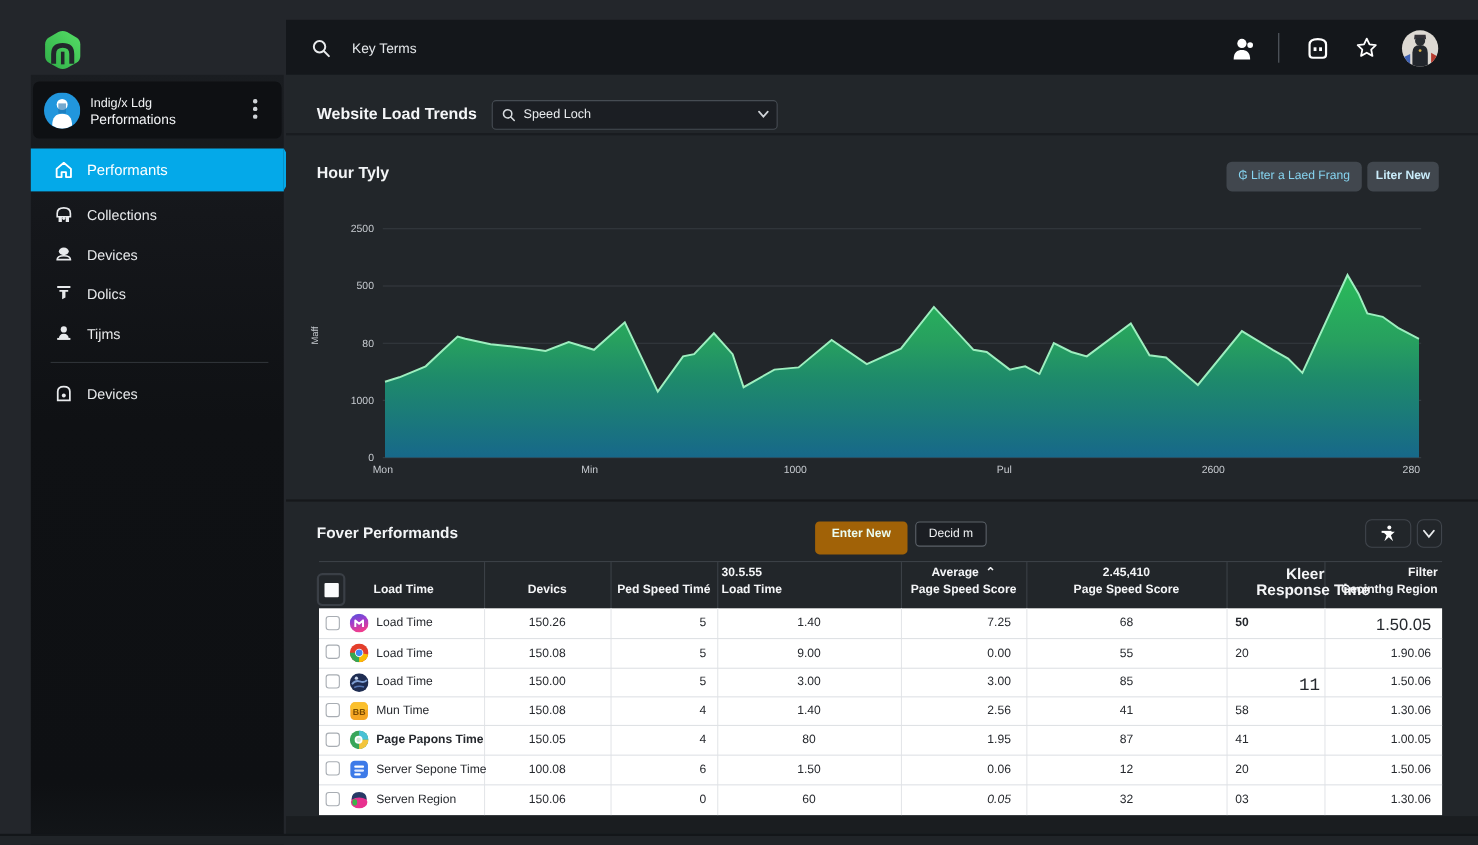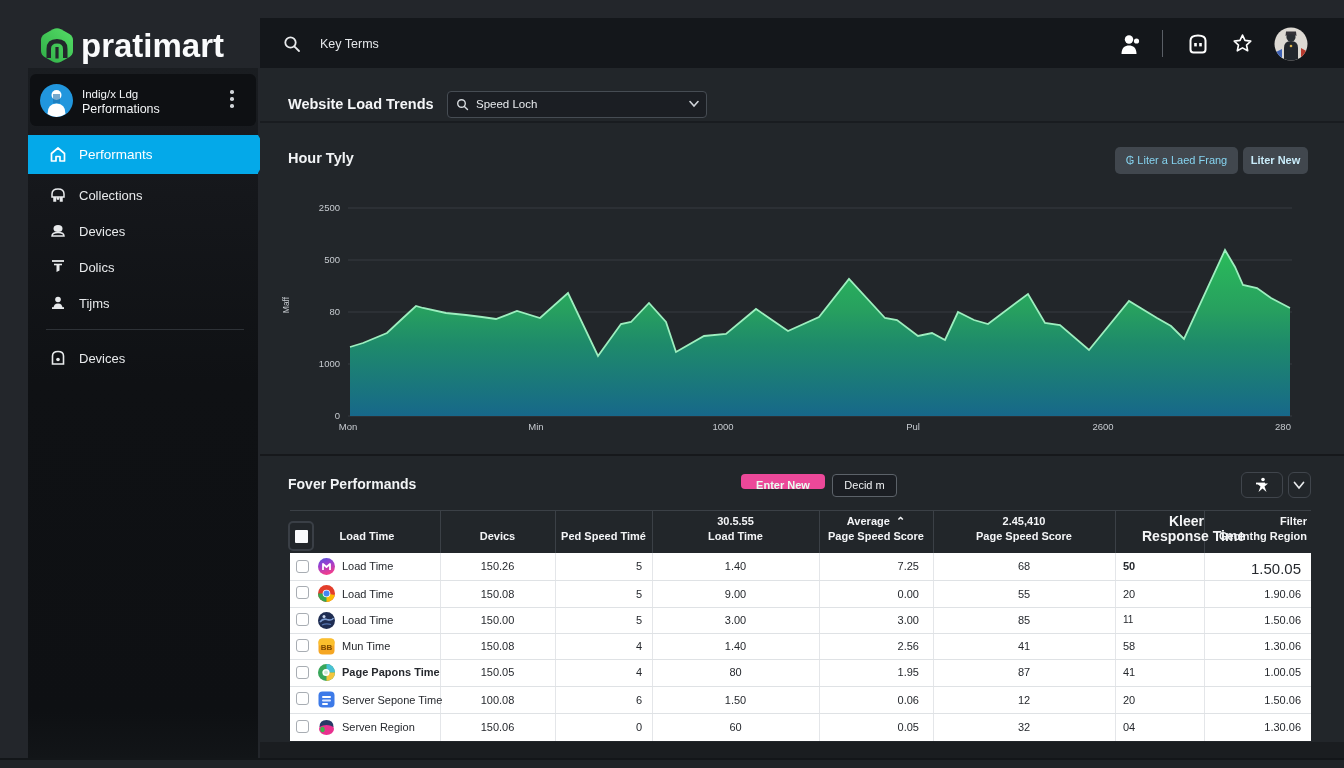--- a/index.html
+++ b/index.html
@@ -59,21 +59,20 @@
     <defs>
       <linearGradient id="lg" x1="1" y1="0" x2="0" y2="1">
         <stop offset="0" stop-color="#55dd66"></stop>
           <stop offset="1" stop-color="#2fae47"></stop>
       </linearGradient>
     </defs>
     <path d="M13 1.2 Q17 -0.8 21 1.2 L29.5 6 Q33 8.2 33 12.2 L33 22.8 Q33 26.8 29.5 29 L21 33.8 Q17 35.8 13 33.8 L4.5 29 Q1 26.8 1 22.8 L1 12.2 Q1 8.2 4.5 6 Z" fill="url(#lg)"></path>
     <path d="M6.5 30 L6.5 21 Q6.5 11 17 11 Q27.5 11 27.5 21 L27.5 30 L23 30 L23 21 Q23 15.5 17 15.5 Q11 15.5 11 21 L11 30 Z" fill="#22262b"></path>
     <rect x="15.4" y="19" width="3.2" height="11.5" fill="#22262b"></rect>
   </svg>
-  <div class="abs" style="left:81px; top:27px; color:#fafbfc; font-size:33px; font-weight:bold;">pratimart</div>
 
   <div class="abs" style="left:30px; top:74px; width:226px; height:52px; background:#0e1013; border-radius:6px;"></div>
   <svg class="abs" style="left:40px; top:84px;" width="33" height="33" viewBox="0 0 33 33">
     <circle cx="16.5" cy="16.5" r="16.5" fill="#2196dd"></circle>
     <circle cx="16.5" cy="11" r="5" fill="#fff"></circle>
     <path d="M7.5 30 Q7.5 19.5 16.5 19.5 Q25.5 19.5 25.5 30 Q21 33 16.5 33 Q12 33 7.5 30 Z" fill="#fff"></path>
     <rect x="13" y="10" width="7" height="9" fill="#1b6fae" opacity="0.6"></rect>
   </svg>
   <div class="abs" style="left:82px; top:88px; color:#f2f4f6; font-size:11.5px;">Indig/x Ldg</div>
   <div class="abs" style="left:82px; top:102px; color:#f2f4f6; font-size:12.5px;">Performations</div>
@@ -175,21 +174,21 @@
       <text x="843" y="300">2600</text>
       <text x="1023" y="300">280</text>
     </g>
     <text x="29" y="175" fill="#c7cbd0" font-size="8.5" transform="rotate(-90 29 175)" text-anchor="middle">Maff</text>
   </svg>
 
   <div class="abs" style="left:260px; top:454px; width:1084px; height:3px; background:#16181b;"></div>
 
   <div class="abs" style="left:260px; top:456px; width:1084px; height:312px; background:#22262a;"></div>
   <div class="abs" style="left:288px; top:476px; color:#f2f4f6; font-size:14px; font-weight:bold;">Fover Performands</div>
-  <div class="abs" style="left:741px; top:474px; width:84px; height:15px; background:#ec4899; border-radius:4px; text-align:center; line-height:23px; color:#eafcf0; font-size:11px; font-weight:bold;">Enter New</div>
+  <div class="abs" style="left:741px; top:474px; width:84px; height:30px; background:#a16207; border-radius:4px; text-align:center; line-height:23px; color:#eafcf0; font-size:11px; font-weight:bold;">Enter New</div>
   <div class="abs" style="left:832px; top:474px; width:65px; height:23px; background:#1b1e23; border:1.5px solid #5c6269; border-radius:4px; text-align:center; line-height:20px; color:#f0f2f4; font-size:11px;">Decid m</div>
   <div class="abs" style="left:1241px; top:472px; width:42px; height:26px; border:1px solid #40454c; border-radius:6px;"></div>
   <svg class="abs" style="left:1255px; top:477px;" width="15" height="16" viewBox="0 0 15 16">
     <circle cx="8" cy="2.5" r="1.8" fill="#fff"></circle>
     <path d="M2 6.5 L13 6.5 L9.5 9.5 L11.5 15 L7.5 11.5 L3.5 15 L5.5 9.5 Z" fill="#fff"></path>
     <rect x="1" y="5.6" width="9" height="1.8" fill="#fff"></rect>
   </svg>
   <div class="abs" style="left:1288px; top:472px; width:23px; height:26px; border:1px solid #40454c; border-radius:6px;"></div>
   <svg class="abs" style="left:1293px; top:481px;" width="12" height="9" viewBox="0 0 12 9">
     <path d="M1.5 1.5 L6 7 L10.5 1.5" fill="none" stroke="#e8eaec" stroke-width="1.7" stroke-linecap="round"></path>
@@ -201,21 +200,21 @@
   <div class="abs" style="left:440px; top:511px; width:1px; height:42px; background:#3b4046;"></div>
   <div class="abs" style="left:555px; top:511px; width:1px; height:42px; background:#3b4046;"></div>
   <div class="abs" style="left:652px; top:511px; width:1px; height:42px; background:#3b4046;"></div>
   <div class="abs" style="left:819px; top:511px; width:1px; height:42px; background:#3b4046;"></div>
   <div class="abs" style="left:933px; top:511px; width:1px; height:42px; background:#3b4046;"></div>
   <div class="abs" style="left:1115px; top:511px; width:1px; height:42px; background:#3b4046;"></div>
   <div class="abs" style="left:1204px; top:511px; width:1px; height:42px; background:#3b4046;"></div>
   <div class="abs" style="left:296px; top:529px; width:142px; color:#f4f5f7; font-size:11px; font-weight:bold; line-height:15px; white-space:nowrap; text-align:center;">Load Time</div>
   <div class="abs" style="left:444px; top:529px; width:107px; color:#f4f5f7; font-size:11px; font-weight:bold; line-height:15px; white-space:nowrap; text-align:center;">Devics</div>
   <div class="abs" style="left:559px; top:529px; width:89px; color:#f4f5f7; font-size:11px; font-weight:bold; line-height:15px; white-space:nowrap; text-align:center;">Ped Speed Timé</div>
-  <div class="abs" style="left:656px; top:514px; width:159px; color:#f4f5f7; font-size:11px; font-weight:bold; line-height:15px; white-space:nowrap; text-align:center;">30.5.55<br>Load Time</div>
+  <div class="abs" style="left:656px; top:514px; width:159px; color:#f4f5f7; font-size:11px; font-weight:bold; line-height:15px; white-space:nowrap; text-align:left;">30.5.55<br>Load Time</div>
   <div class="abs" style="left:823px; top:514px; width:106px; color:#f4f5f7; font-size:11px; font-weight:bold; line-height:15px; white-space:nowrap; text-align:center;">Average&nbsp;&nbsp;⌃<br>Page Speed Score</div>
   <div class="abs" style="left:937px; top:514px; width:174px; color:#f4f5f7; font-size:11px; font-weight:bold; line-height:15px; white-space:nowrap; text-align:center;">2.45,410<br>Page Speed Score</div>
   <div class="abs" style="left:1115px; top:514px; width:89px; color:#f4f5f7; font-size:14px; font-weight:bold; line-height:15px; white-space:nowrap; text-align:center;margin-left:27px;">Kleer<br>Response Time</div>
   <div class="abs" style="left:1208px; top:514px; width:99px; color:#f4f5f7; font-size:11px; font-weight:bold; line-height:15px; white-space:nowrap; text-align:right;">Filter<br>Gecinthg Region</div>
 
   <div class="abs" style="left:290px; top:553px; width:1021px; height:188px; background:#fff;"></div>
   <div class="abs" style="left:440px; top:553px; width:1px; height:188px; background:#e4e6e9;"></div>
   <div class="abs" style="left:555px; top:553px; width:1px; height:188px; background:#e4e6e9;"></div>
   <div class="abs" style="left:652px; top:553px; width:1px; height:188px; background:#e4e6e9;"></div>
   <div class="abs" style="left:819px; top:553px; width:1px; height:188px; background:#e4e6e9;"></div>
@@ -267,21 +266,21 @@
         <path d="M2 10 Q5 6 9 7.5 Q14 9 15.5 6" fill="none" stroke="#7f9fd4" stroke-width="1.6"></path>
         <path d="M4 13 Q8 11 13 12.5" fill="none" stroke="#5676b3" stroke-width="1.3"></path>
         <circle cx="6" cy="4.5" r="1.5" fill="#cdd9ef"></circle>
       </svg></div>
   <div class="abs" style="left:342px; top:614px; color:#26292e; font-size:11px;">Load Time</div>
   <div class="abs" style="left:444px; top:614px; width:107px; color:#26292e; font-size:11px; text-align:center;">150.00</div>
   <div class="abs" style="left:559px; top:614px; width:83px; color:#26292e; font-size:11px; text-align:right;">5</div>
   <div class="abs" style="left:656px; top:614px; width:159px; color:#26292e; font-size:11px; text-align:center;">3.00</div>
   <div class="abs" style="left:823px; top:614px; width:96px; color:#26292e; font-size:11px; text-align:right;">3.00</div>
   <div class="abs" style="left:937px; top:614px; width:174px; color:#26292e; font-size:11px; text-align:center;">85</div>
-  <div class="abs" style="left:1123px; top:614px; width:77px; color:#26292e; font-size:10px; text-align:left;">11</div>
+  <div class="abs" style="left:1123px; top:614px; width:77px; color:#26292e; font-size:16px; text-align:right;font-family:Liberation Mono, monospace;">11</div>
   <div class="abs" style="left:1208px; top:614px; width:93px; color:#26292e; font-size:11px; text-align:right;">1.50.06</div>
   <div class="abs" style="left:290px; top:659px; width:1021px; height:1px; background:#dfe2e5;"></div>
   <div class="abs" style="left:296px; top:639px; width:13px; height:13px; border:1.5px solid #a8adb3; border-radius:3px;"></div>
   <div class="abs" style="left:318px; top:638px; width:17px; height:17px;"><svg width="17" height="17" viewBox="0 0 17 17">
         <rect x="0.5" y="0.5" width="16" height="16" rx="4" fill="#f5a623"></rect>
         <rect x="0.5" y="0.5" width="16" height="8" rx="4" fill="#fbc02d"></rect>
         <text x="8.5" y="12" font-size="8" font-weight="bold" fill="#7a4a00" text-anchor="middle" font-family="Liberation Sans">BB</text>
       </svg></div>
   <div class="abs" style="left:342px; top:640px; color:#26292e; font-size:11px;">Mun Time</div>
   <div class="abs" style="left:444px; top:640px; width:107px; color:#26292e; font-size:11px; text-align:center;">150.08</div>
@@ -327,22 +326,22 @@
   <div class="abs" style="left:296px; top:720px; width:13px; height:13px; border:1.5px solid #a8adb3; border-radius:3px;"></div>
   <div class="abs" style="left:318px; top:718px; width:17px; height:17px;"><svg width="17" height="17" viewBox="0 0 17 17">
         <ellipse cx="8.5" cy="11" rx="7.5" ry="6" fill="#e8318f"></ellipse>
         <path d="M1.5 9 Q1.5 2 8.5 2 Q15.5 2 15.5 9 Q12 7 8.5 7 Q5 7 1.5 9 Z" fill="#273a66"></path>
         <ellipse cx="4.5" cy="11.5" rx="2.2" ry="2.8" fill="#3bb54a"></ellipse>
       </svg></div>
   <div class="abs" style="left:342px; top:721px; color:#26292e; font-size:11px;">Serven Region</div>
   <div class="abs" style="left:444px; top:721px; width:107px; color:#26292e; font-size:11px; text-align:center;">150.06</div>
   <div class="abs" style="left:559px; top:721px; width:83px; color:#26292e; font-size:11px; text-align:right;">0</div>
   <div class="abs" style="left:656px; top:721px; width:159px; color:#26292e; font-size:11px; text-align:center;">60</div>
-  <div class="abs" style="left:823px; top:721px; width:96px; color:#26292e; font-size:11px; text-align:right;">0.05</div>
+  <div class="abs" style="left:823px; top:721px; width:96px; color:#26292e; font-size:11px; text-align:right;font-style:italic;">0.05</div>
   <div class="abs" style="left:937px; top:721px; width:174px; color:#26292e; font-size:11px; text-align:center;">32</div>
-  <div class="abs" style="left:1123px; top:721px; width:77px; color:#26292e; font-size:11px; text-align:left;">04</div>
+  <div class="abs" style="left:1123px; top:721px; width:77px; color:#26292e; font-size:11px; text-align:left;">03</div>
   <div class="abs" style="left:1208px; top:721px; width:93px; color:#26292e; font-size:11px; text-align:right;">1.30.06</div>
 
   <div class="abs" style="left:260px; top:742px; width:1084px; height:16px; background:#1a1d20;"></div>
   <div class="abs" style="left:0px; top:758px; width:1344px; height:2px; background:#131619;"></div>
   <div class="abs" style="left:0px; top:760px; width:1344px; height:8px; background:#202428;"></div>
 
 </div>
 
 </body></html>

